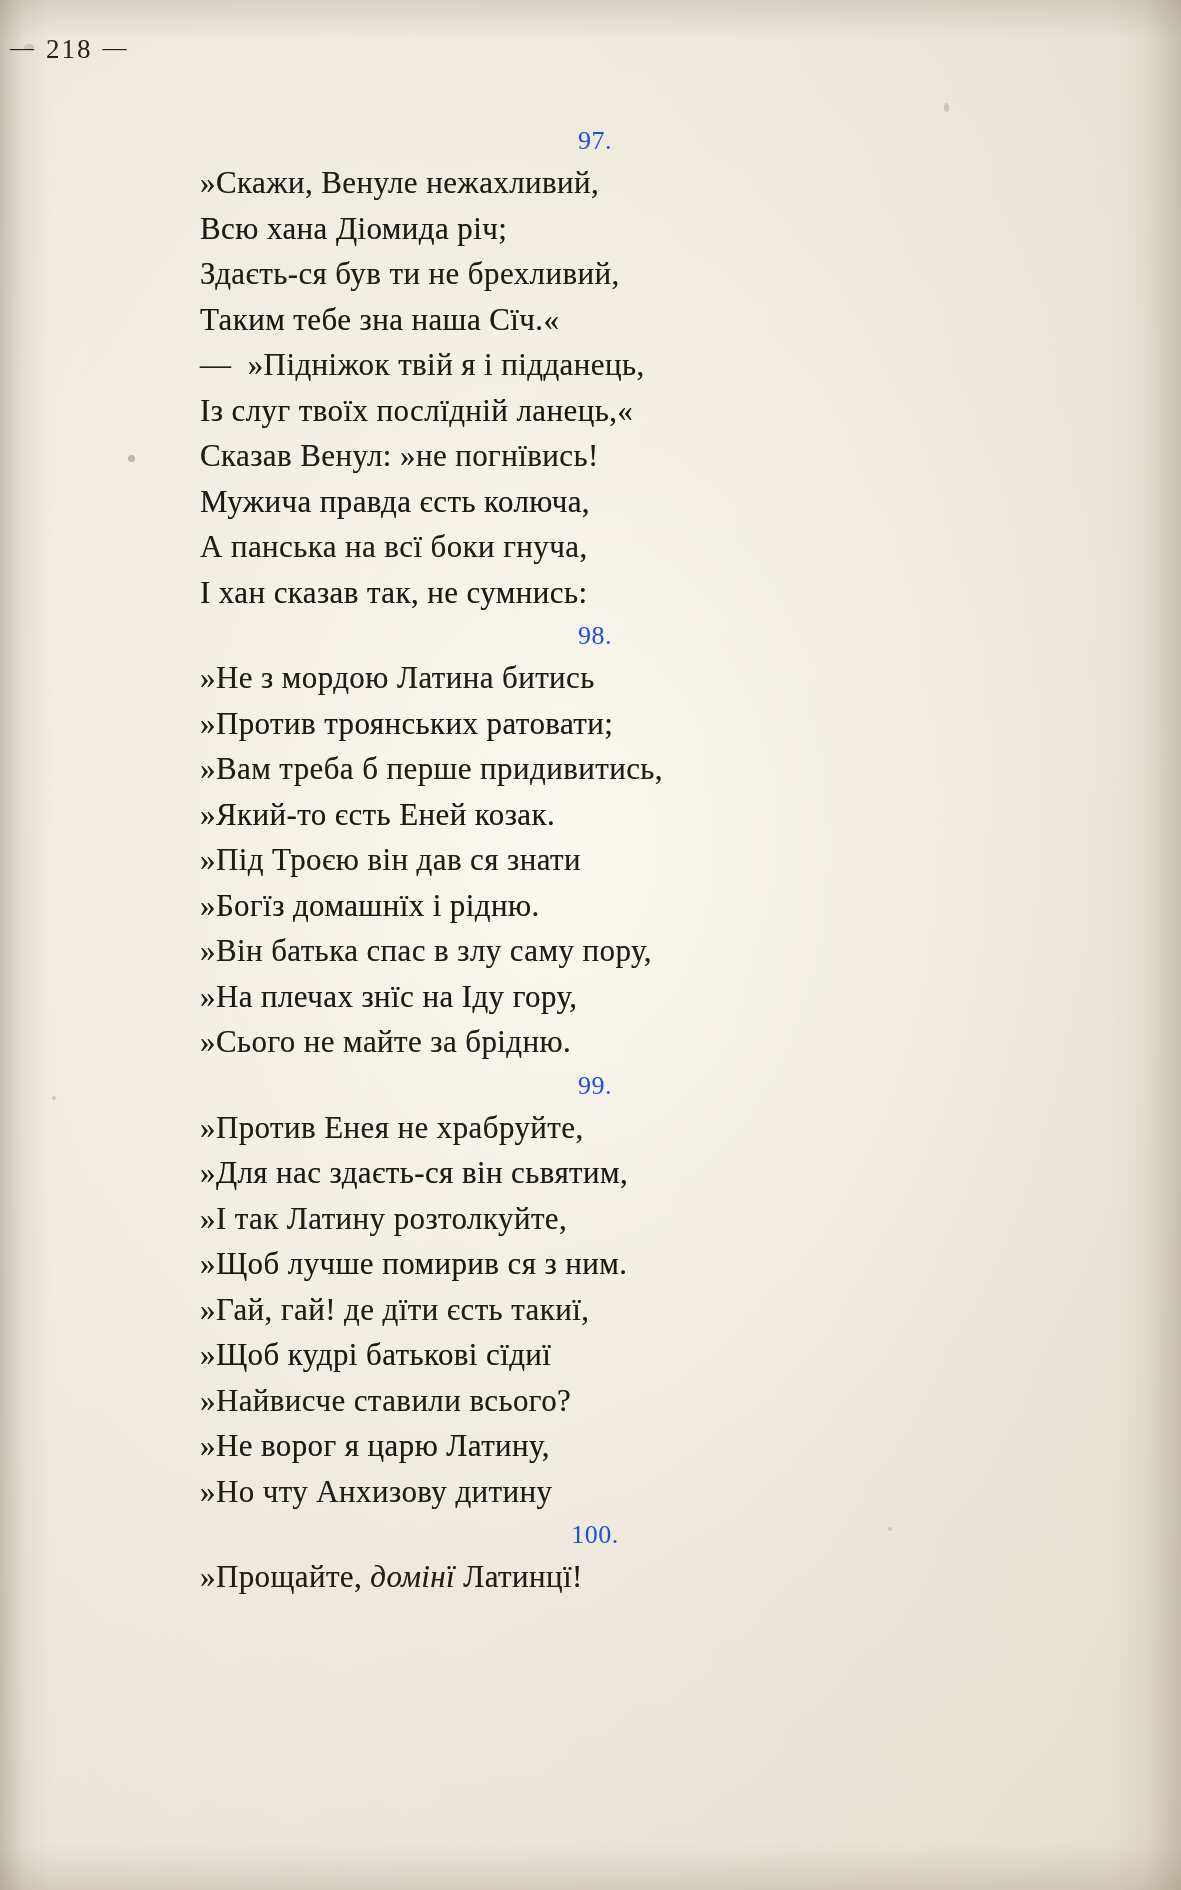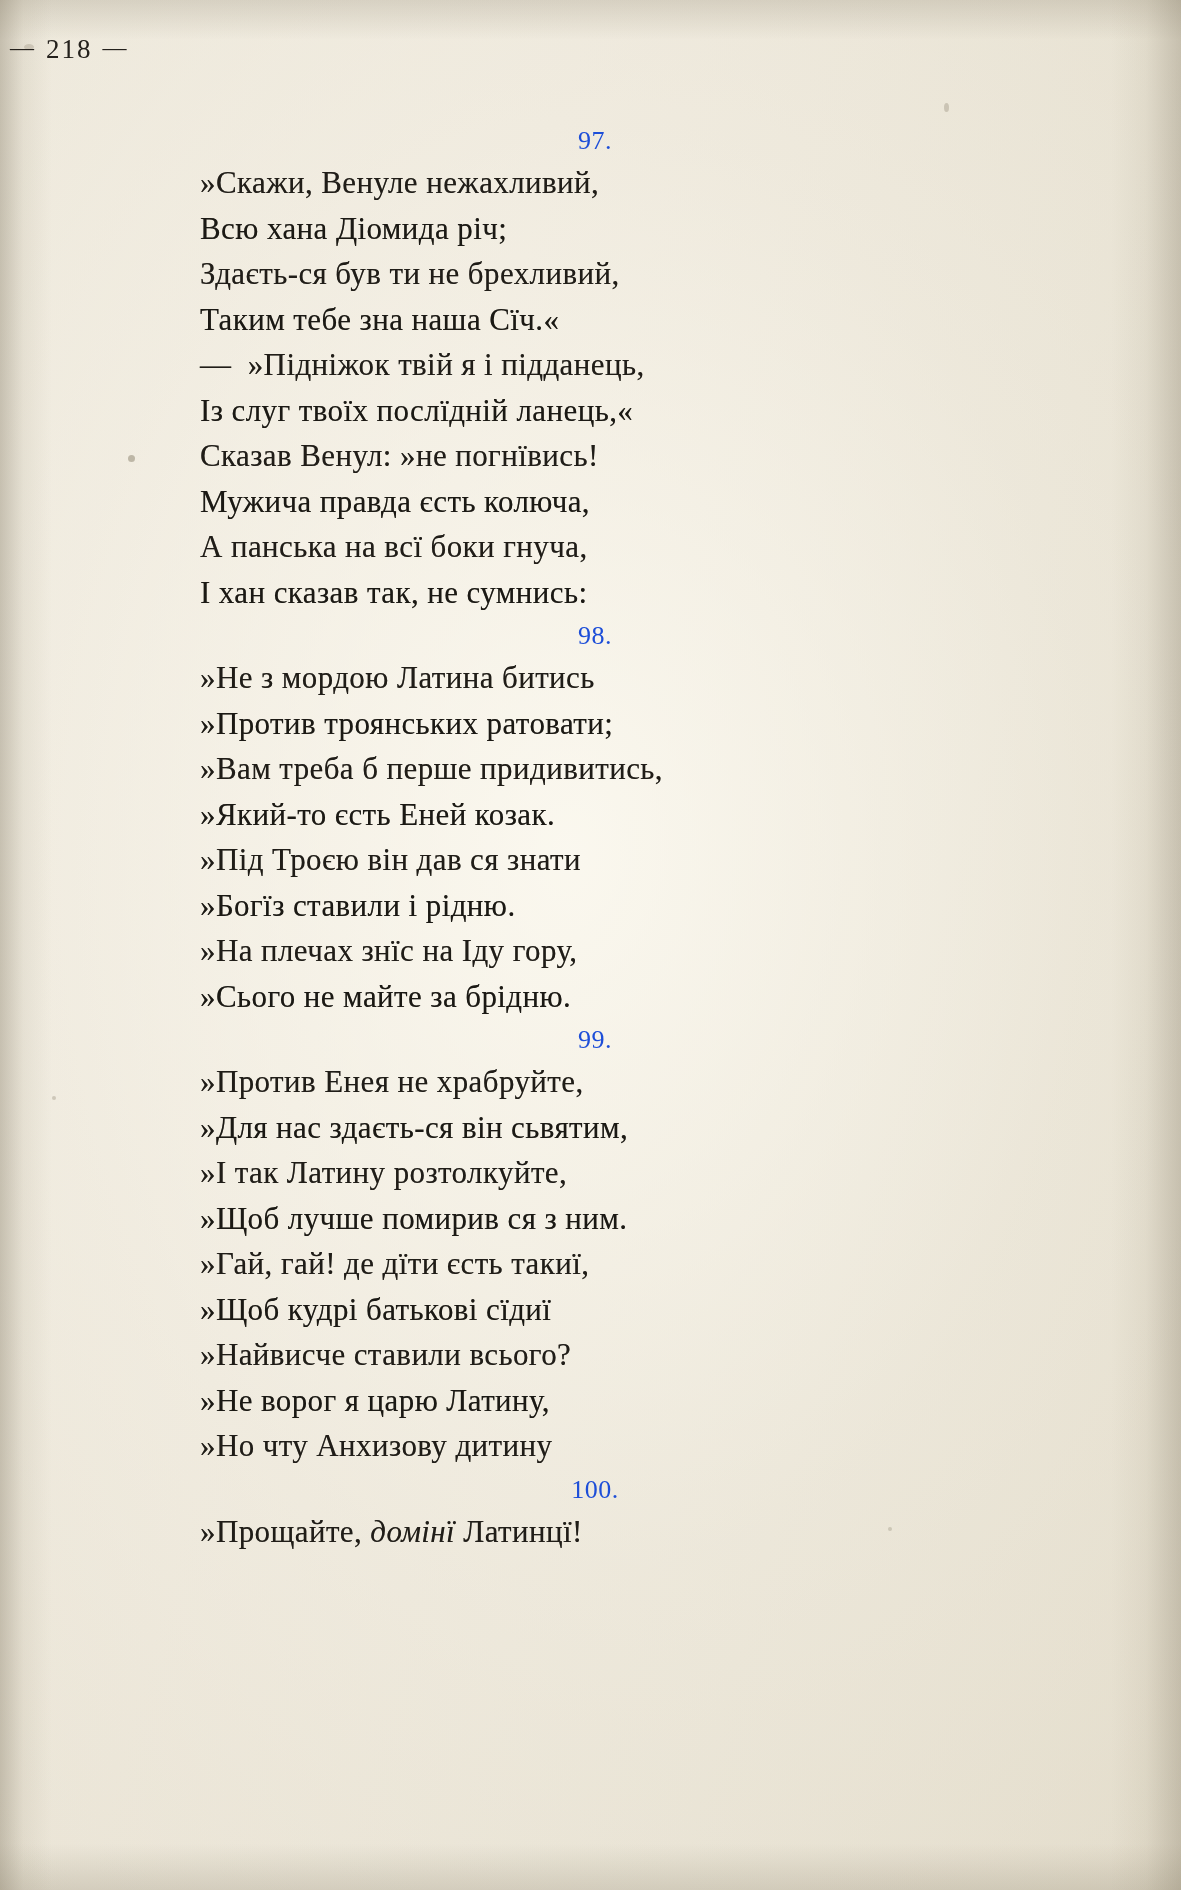--- a/index.html
+++ b/index.html
@@ -145,21 +145,22 @@
       <div class="line">І хан сказав так, не сумнись:</div>
     </div>
 
     <div class="stanza">
       <div class="stanza-num">98.</div>
       <div class="line">»Не з мордою Латина битись</div>
       <div class="line">»Против троянських ратовати;</div>
       <div class="line">»Вам треба б перше придивитись,</div>
       <div class="line">»Який-то єсть Еней козак.</div>
       <div class="line">»Під Троєю він дав ся знати</div>
-      <div class="line">»Богїз ставили і рідню.</div>
+      <div class="line">»Богїз домашнїх і рідню.</div>
+      <div class="line">»Він батька спас в злу саму пору,</div>
       <div class="line">»На плечах знїс на Іду гору,</div>
       <div class="line">»Сього не майте за брідню.</div>
     </div>
 
     <div class="stanza">
       <div class="stanza-num">99.</div>
       <div class="line">»Против Енея не храбруйте,</div>
       <div class="line">»Для нас здаєть-ся він сьвятим,</div>
       <div class="line">»І так Латину розтолкуйте,</div>
       <div class="line">»Щоб лучше помирив ся з ним.</div>

